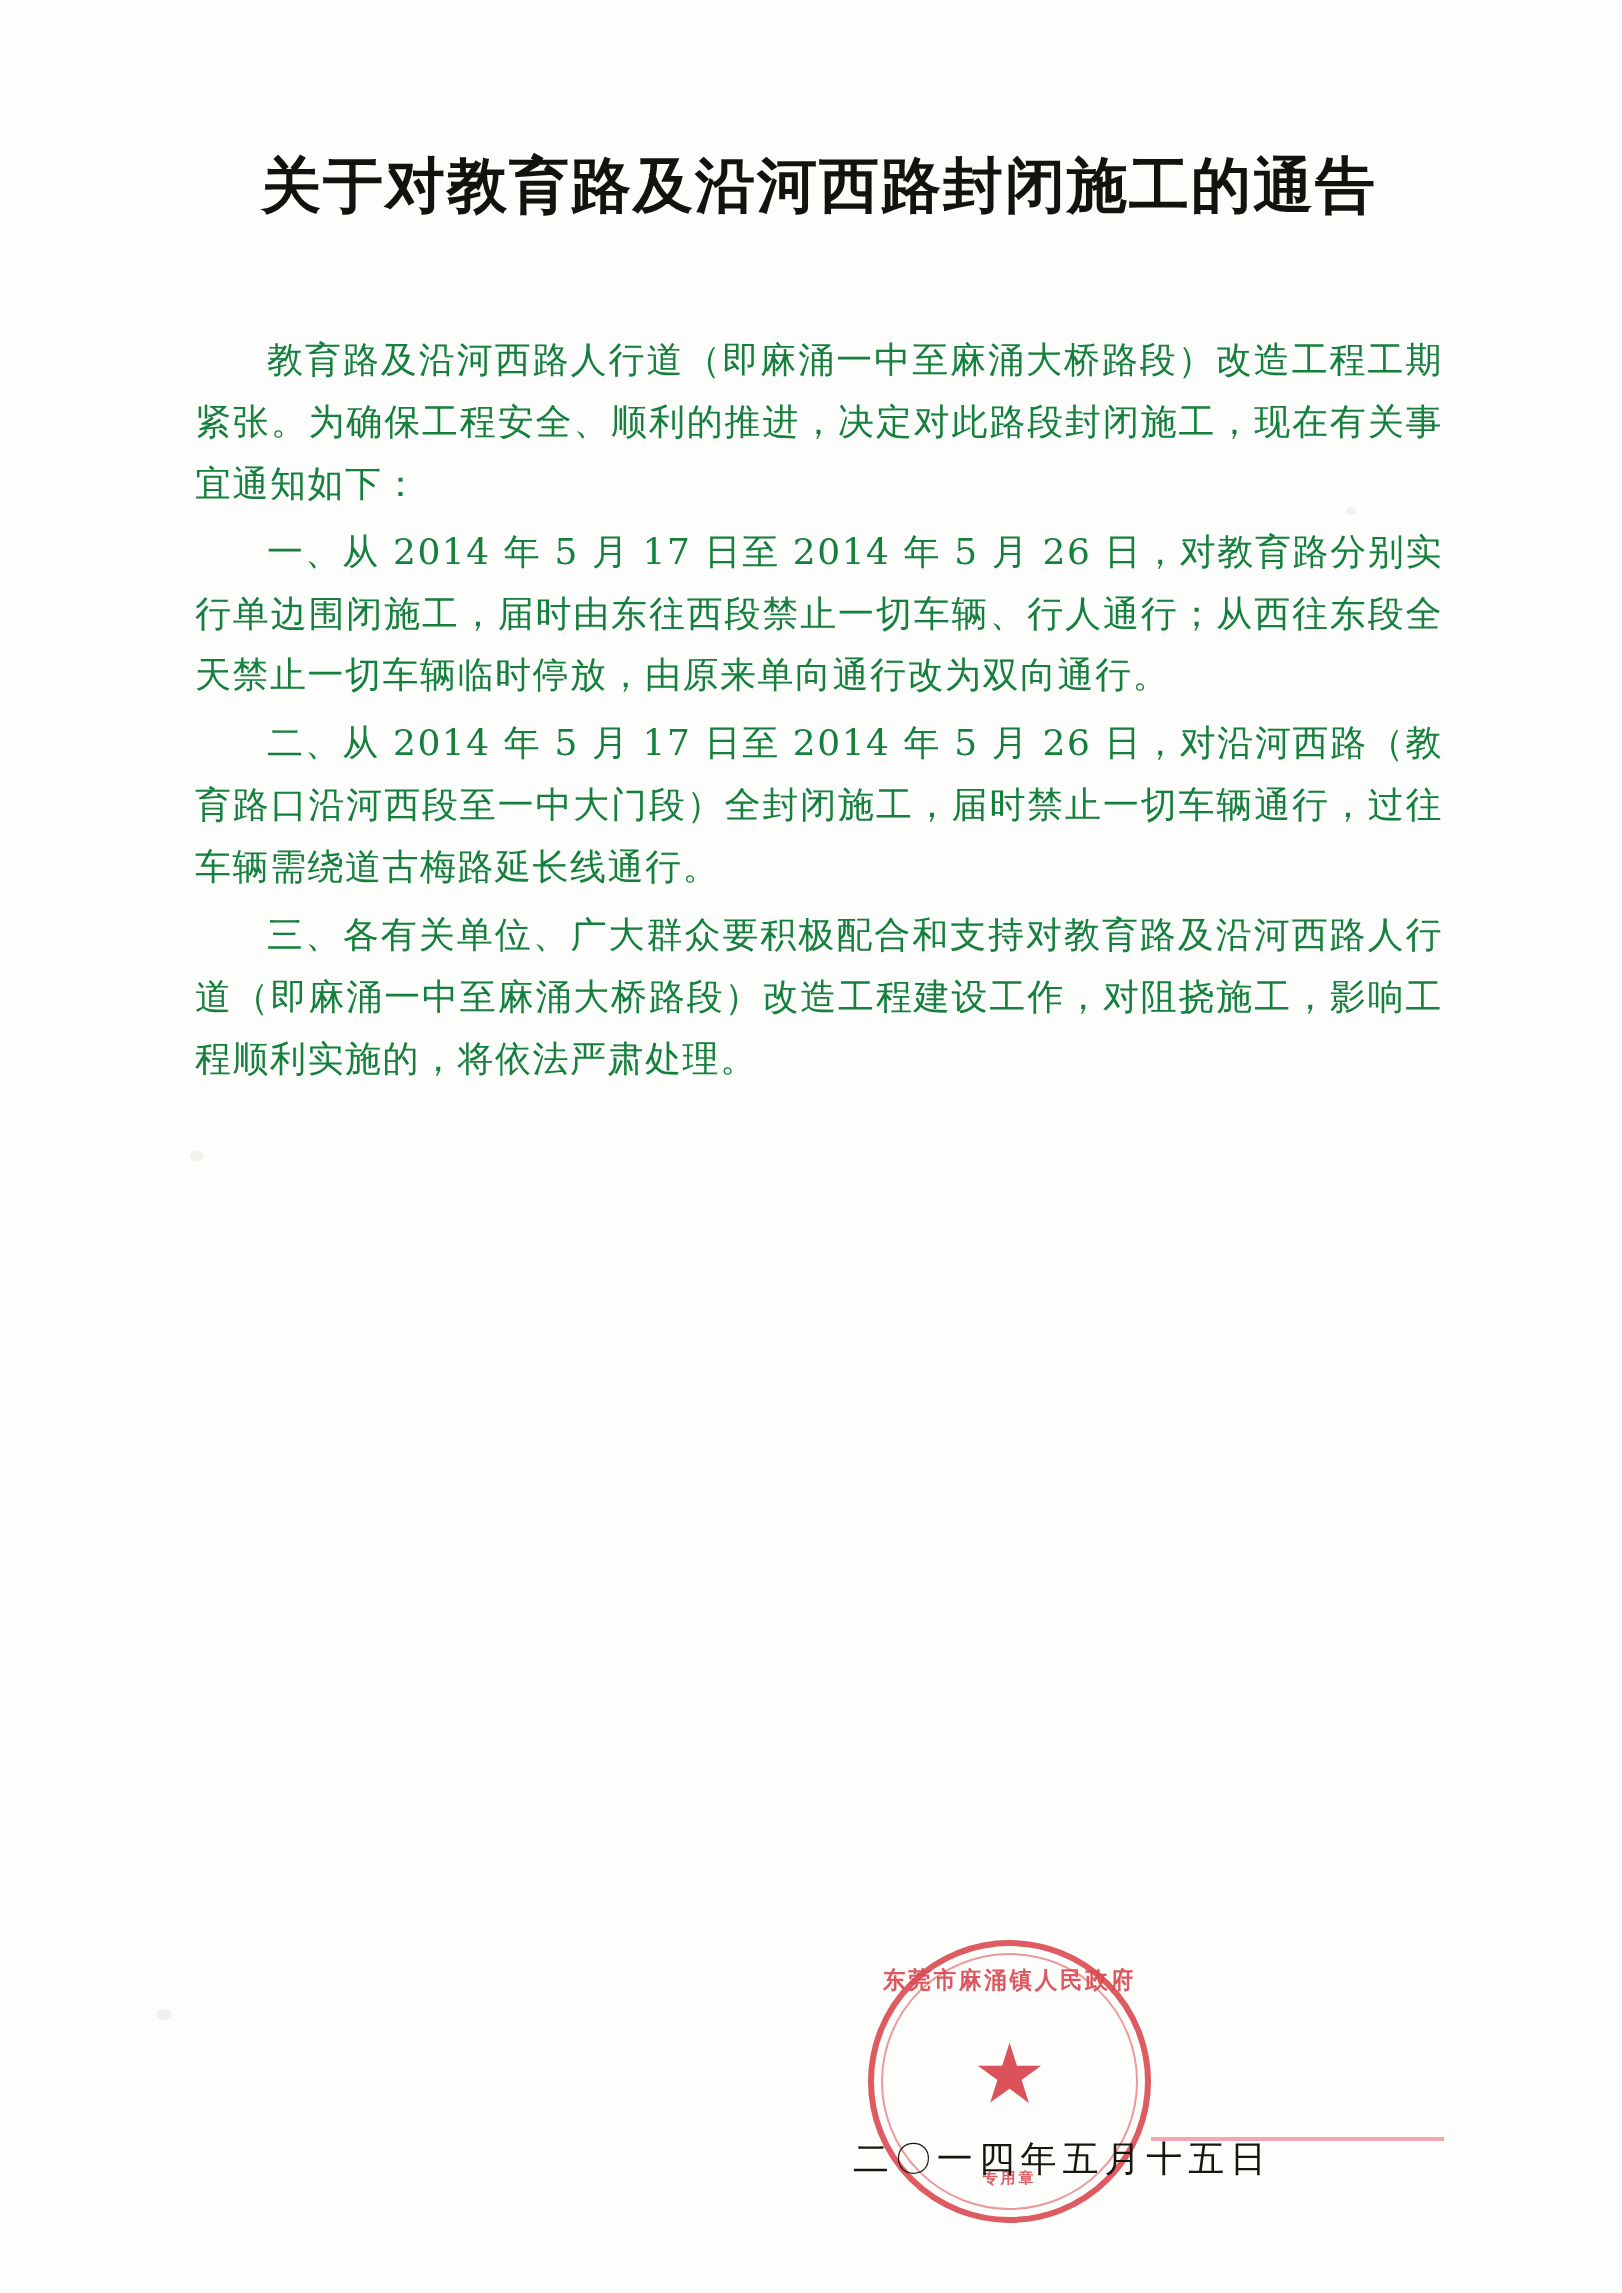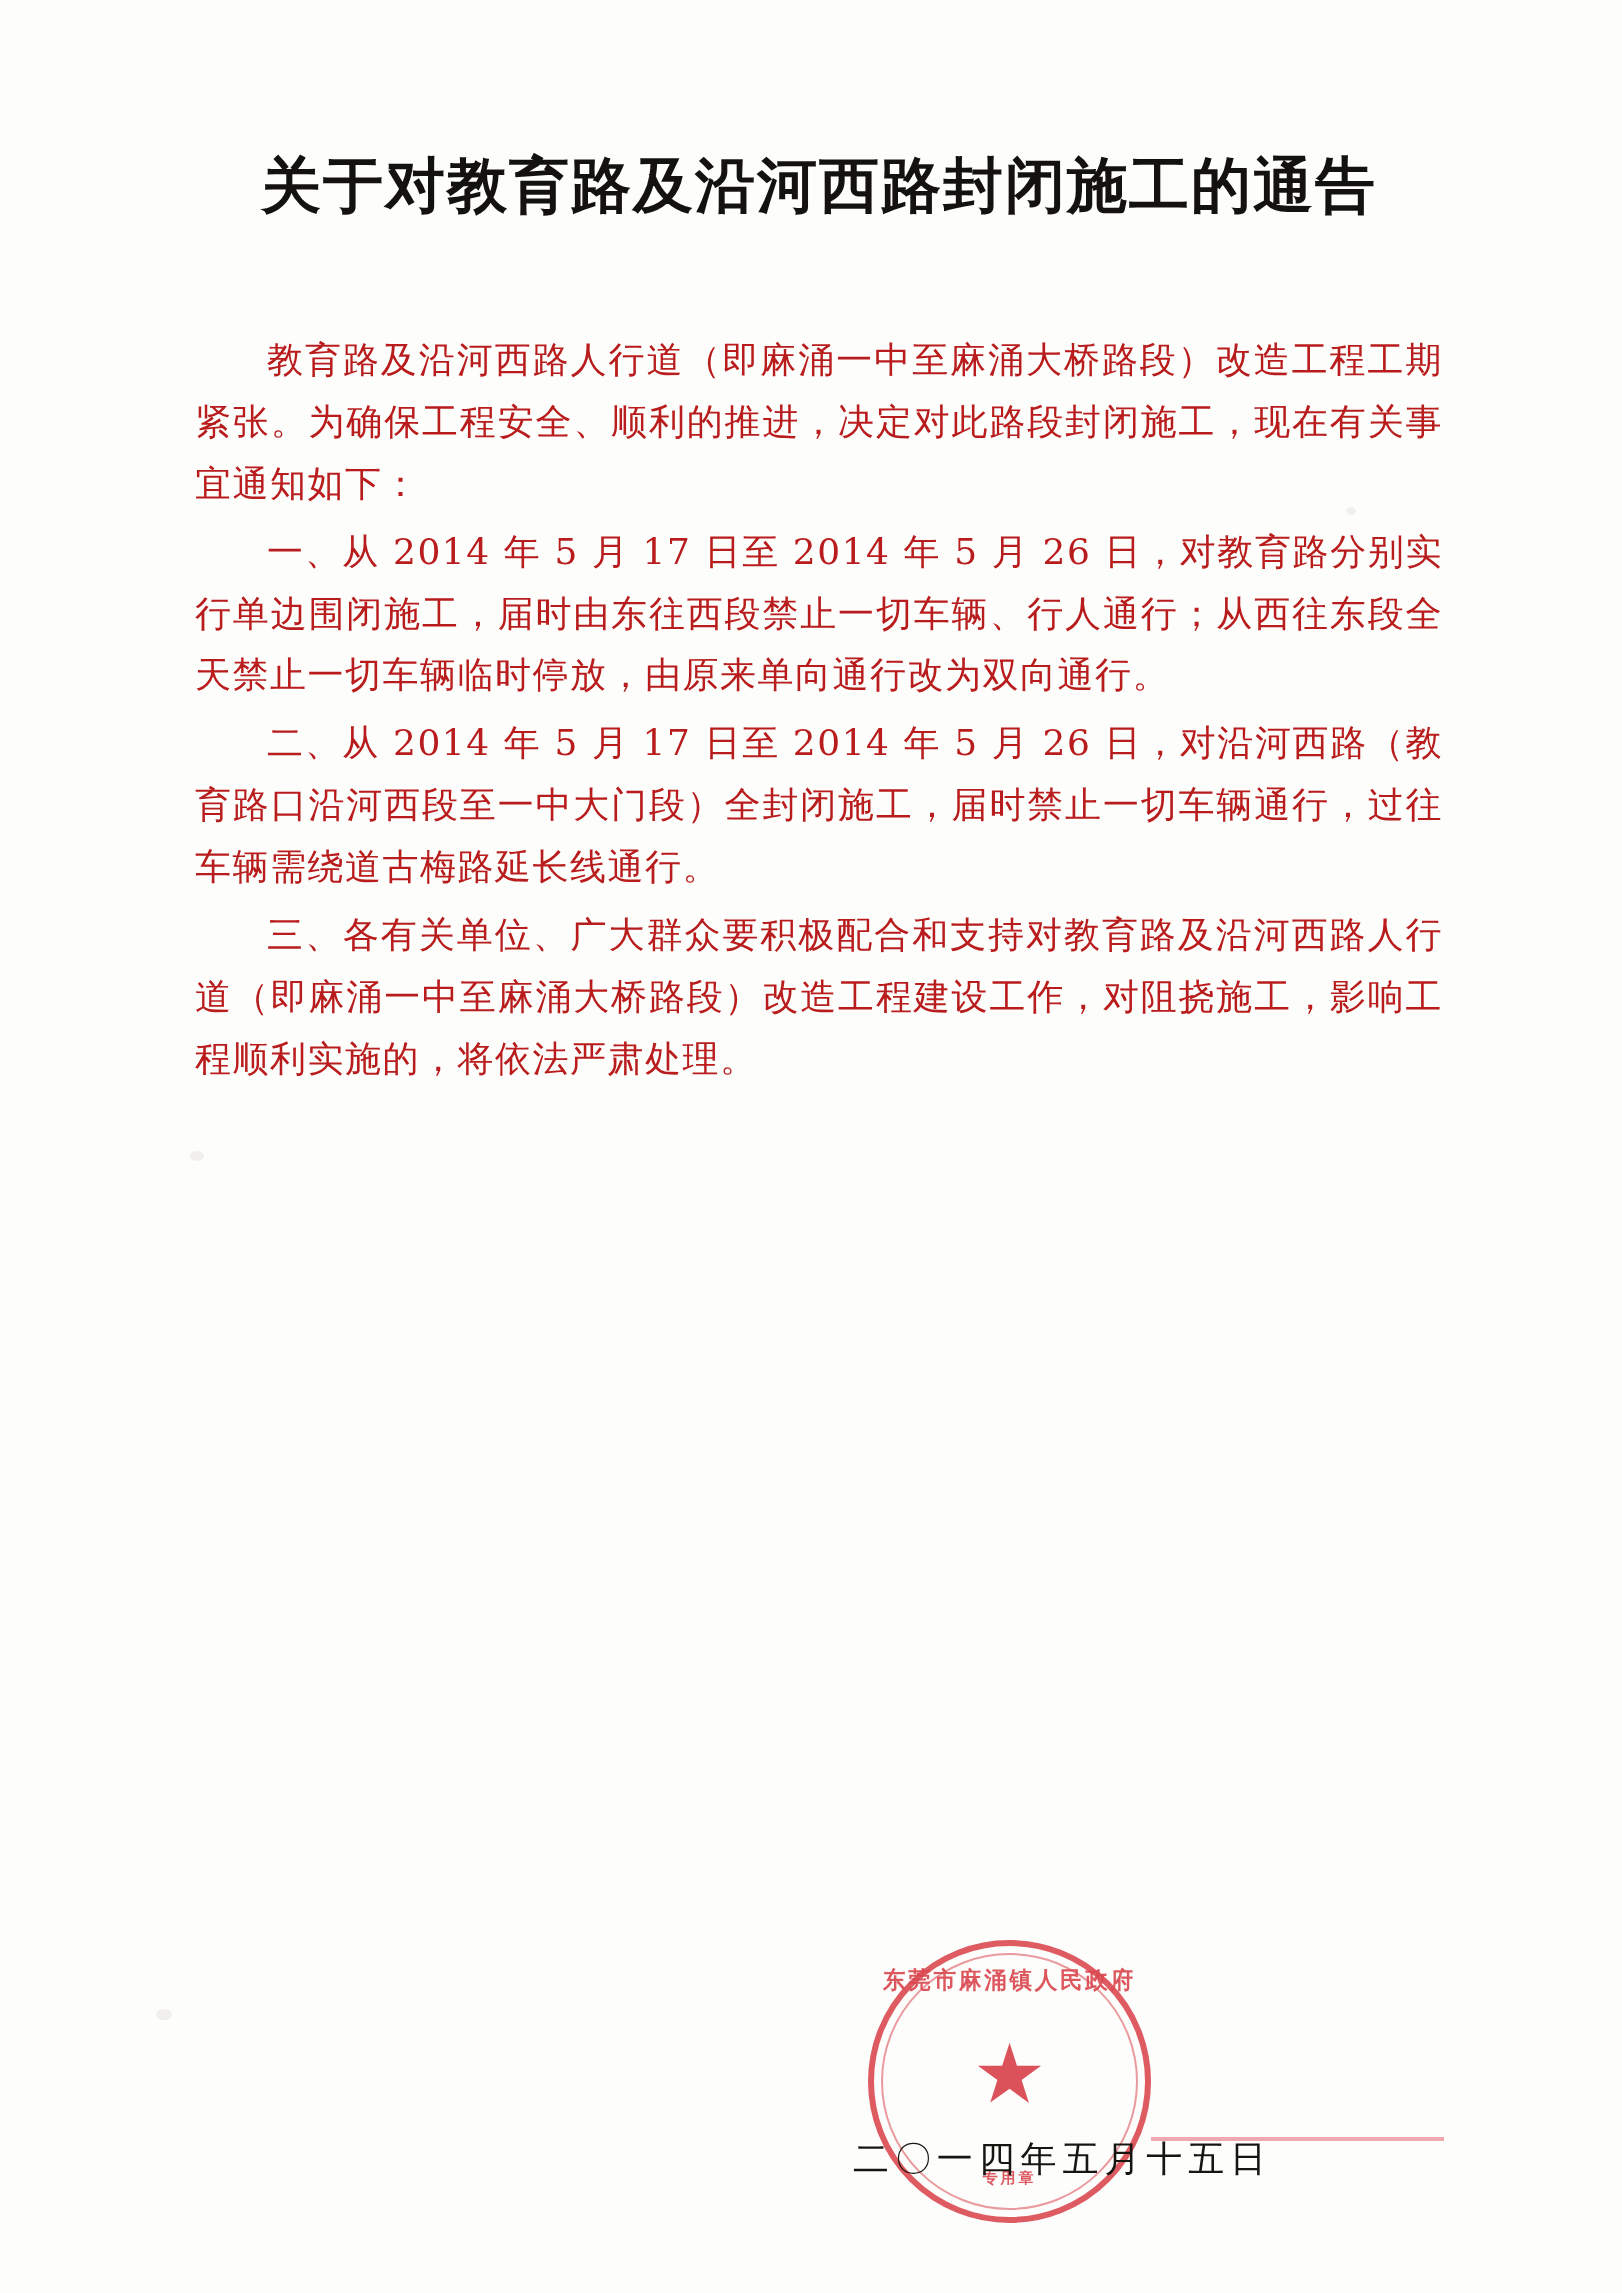--- a/index.html
+++ b/index.html
@@ -50,21 +50,21 @@
     white-space: nowrap;
   }
 
   .para {
     font-size: 36px;
     line-height: 1.72;
     text-indent: 2em;
     margin: 0 0 5.9px 0;
     letter-spacing: 1.5px;
     text-align: justify;
-    color: #b91c1c;
+    color: #15803d;
   }
 
   .closing {
     font-size: 36px;
     line-height: 1.72;
     text-indent: 2em;
     letter-spacing: 1.5px;
     margin: 27px 0 0 0;
   }
 

